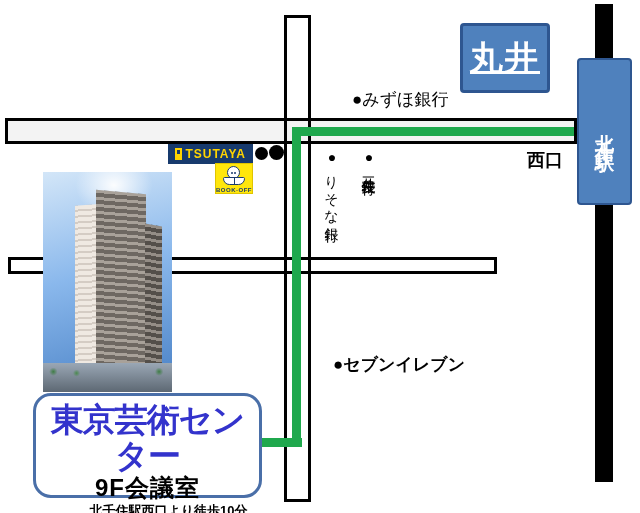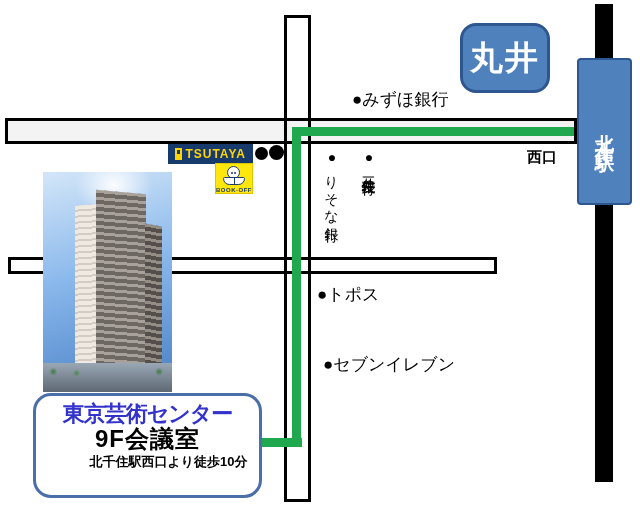--- a/index.html
+++ b/index.html
@@ -27,33 +27,33 @@
   .route-vert{left:292px;top:127px;width:9px;height:320px;}
   .route-bottom{left:262px;top:438px;width:40px;height:9px;}
 
   
   .station-box{position:absolute;left:577px;top:58px;width:55px;height:147px;background:#4f81bd;
       border:2px solid #2e5690;border-radius:4px;box-sizing:border-box;display:flex;
       align-items:center;justify-content:center;z-index:4;}
   .station-text{writing-mode:vertical-rl;text-orientation:upright;color:#fff;font-weight:bold;
       font-size:19px;letter-spacing:7px;}
   .marui-box{position:absolute;left:460px;top:23px;width:90px;height:70px;background:#4f81bd;
-      border:3px solid #2e5690;border-radius:16px;box-sizing:border-box;display:flex;
+      border:3px solid #2e5690;border-radius:4px;box-sizing:border-box;display:flex;
       align-items:center;justify-content:center;color:#fff;font-weight:bold;font-size:33px;
-      letter-spacing:2px;z-index:4;}
-  .west-exit{position:absolute;left:527px;top:148px;font-size:15px;font-weight:bold;color:#000;z-index:4;}
+      letter-spacing:2px;z-index:4;text-decoration:underline;}
+  .west-exit{position:absolute;left:527px;top:148px;font-size:18px;font-weight:bold;color:#000;z-index:4;}
 
   
   .lm{position:absolute;font-size:17px;color:#000;white-space:nowrap;z-index:4;text-align:right;}
   .lm-v{writing-mode:vertical-rl;text-orientation:upright;font-size:14px;letter-spacing:1px;}
   .lm-mizuho{left:352px;top:88px;}
   .lm-resona{left:323px;top:149px;}
   .lm-smbc{left:360px;top:149px;}
   .lm-topos{left:317px;top:283px;}
-  .lm-seven{left:323px;top:353px;}
+  .lm-seven{left:333px;top:353px;font-weight:bold;}
   .lm-mos{left:317px;top:425px;}
 
   
   .tsutaya{position:absolute;left:168px;top:144px;width:85px;height:20px;background:#173a6d;
       display:flex;align-items:center;gap:3px;padding:0 7px;box-sizing:border-box;z-index:4;}
   .ts-icon{width:13px;height:12px;border:2px solid #ffd400;box-sizing:border-box;
       background:linear-gradient(180deg,#173a6d 45%,#ffd400 45%);}
   .ts-text{color:#ffd400;font-weight:bold;font-size:12px;letter-spacing:1px;}
 
   
@@ -90,21 +90,21 @@
       background:linear-gradient(180deg,#9aa7b5,#5d6873);}
   .bp-base::before{content:"";position:absolute;inset:0;background:
       radial-gradient(circle 7px at 8% 30%, #3e7d44, transparent 60%),
       radial-gradient(circle 6px at 26% 35%, #4a8a4e, transparent 60%),
       radial-gradient(circle 7px at 90% 30%, #3e7d44, transparent 60%);}
 
   
   .info-box{position:absolute;left:33px;top:393px;width:229px;height:105px;background:#fff;
       border:3px solid #4a6fa8;border-radius:18px;box-sizing:border-box;text-align:center;
       padding-top:6px;z-index:6;}
-  .ib-title{color:#3333cc;font-size:22px;font-weight:bold;letter-spacing:-1px;line-height:1.1;}
+  .ib-title{color:#3333cc;font-size:33px;font-weight:bold;letter-spacing:-1px;line-height:1.1;}
   .ib-room{color:#000;font-size:24px;font-weight:bold;letter-spacing:1px;line-height:1.05;}
   .ib-note{color:#000;font-size:13px;font-weight:bold;margin-top:2px;padding-left:42px;}
 </style>
 </head>
 <body>
 
 <div id="map">
 
   <div class="railway"></div>
 
@@ -123,21 +123,20 @@
   <div class="station-box">
     <span class="station-text">北千住駅</span>
   </div>
   <div class="west-exit">西口</div>
 
   <div class="marui-box">丸井</div>
 
   <div class="lm lm-mizuho">●みずほ銀行</div>
   <div class="lm lm-v lm-resona">●りそな銀行</div>
   <div class="lm lm-v lm-smbc">●三井住友銀行</div>
-  <div class="lm lm-topos">●トポス</div>
   <div class="lm lm-seven">●セブンイレブン</div>
 
   <div class="tsutaya">
     <span class="ts-icon"></span>
     <span class="ts-text">TSUTAYA</span>
   </div>
   <div class="poi-dot poi-dot-1"></div>
   <div class="poi-dot poi-dot-2"></div>
 
   <div class="bookoff">

